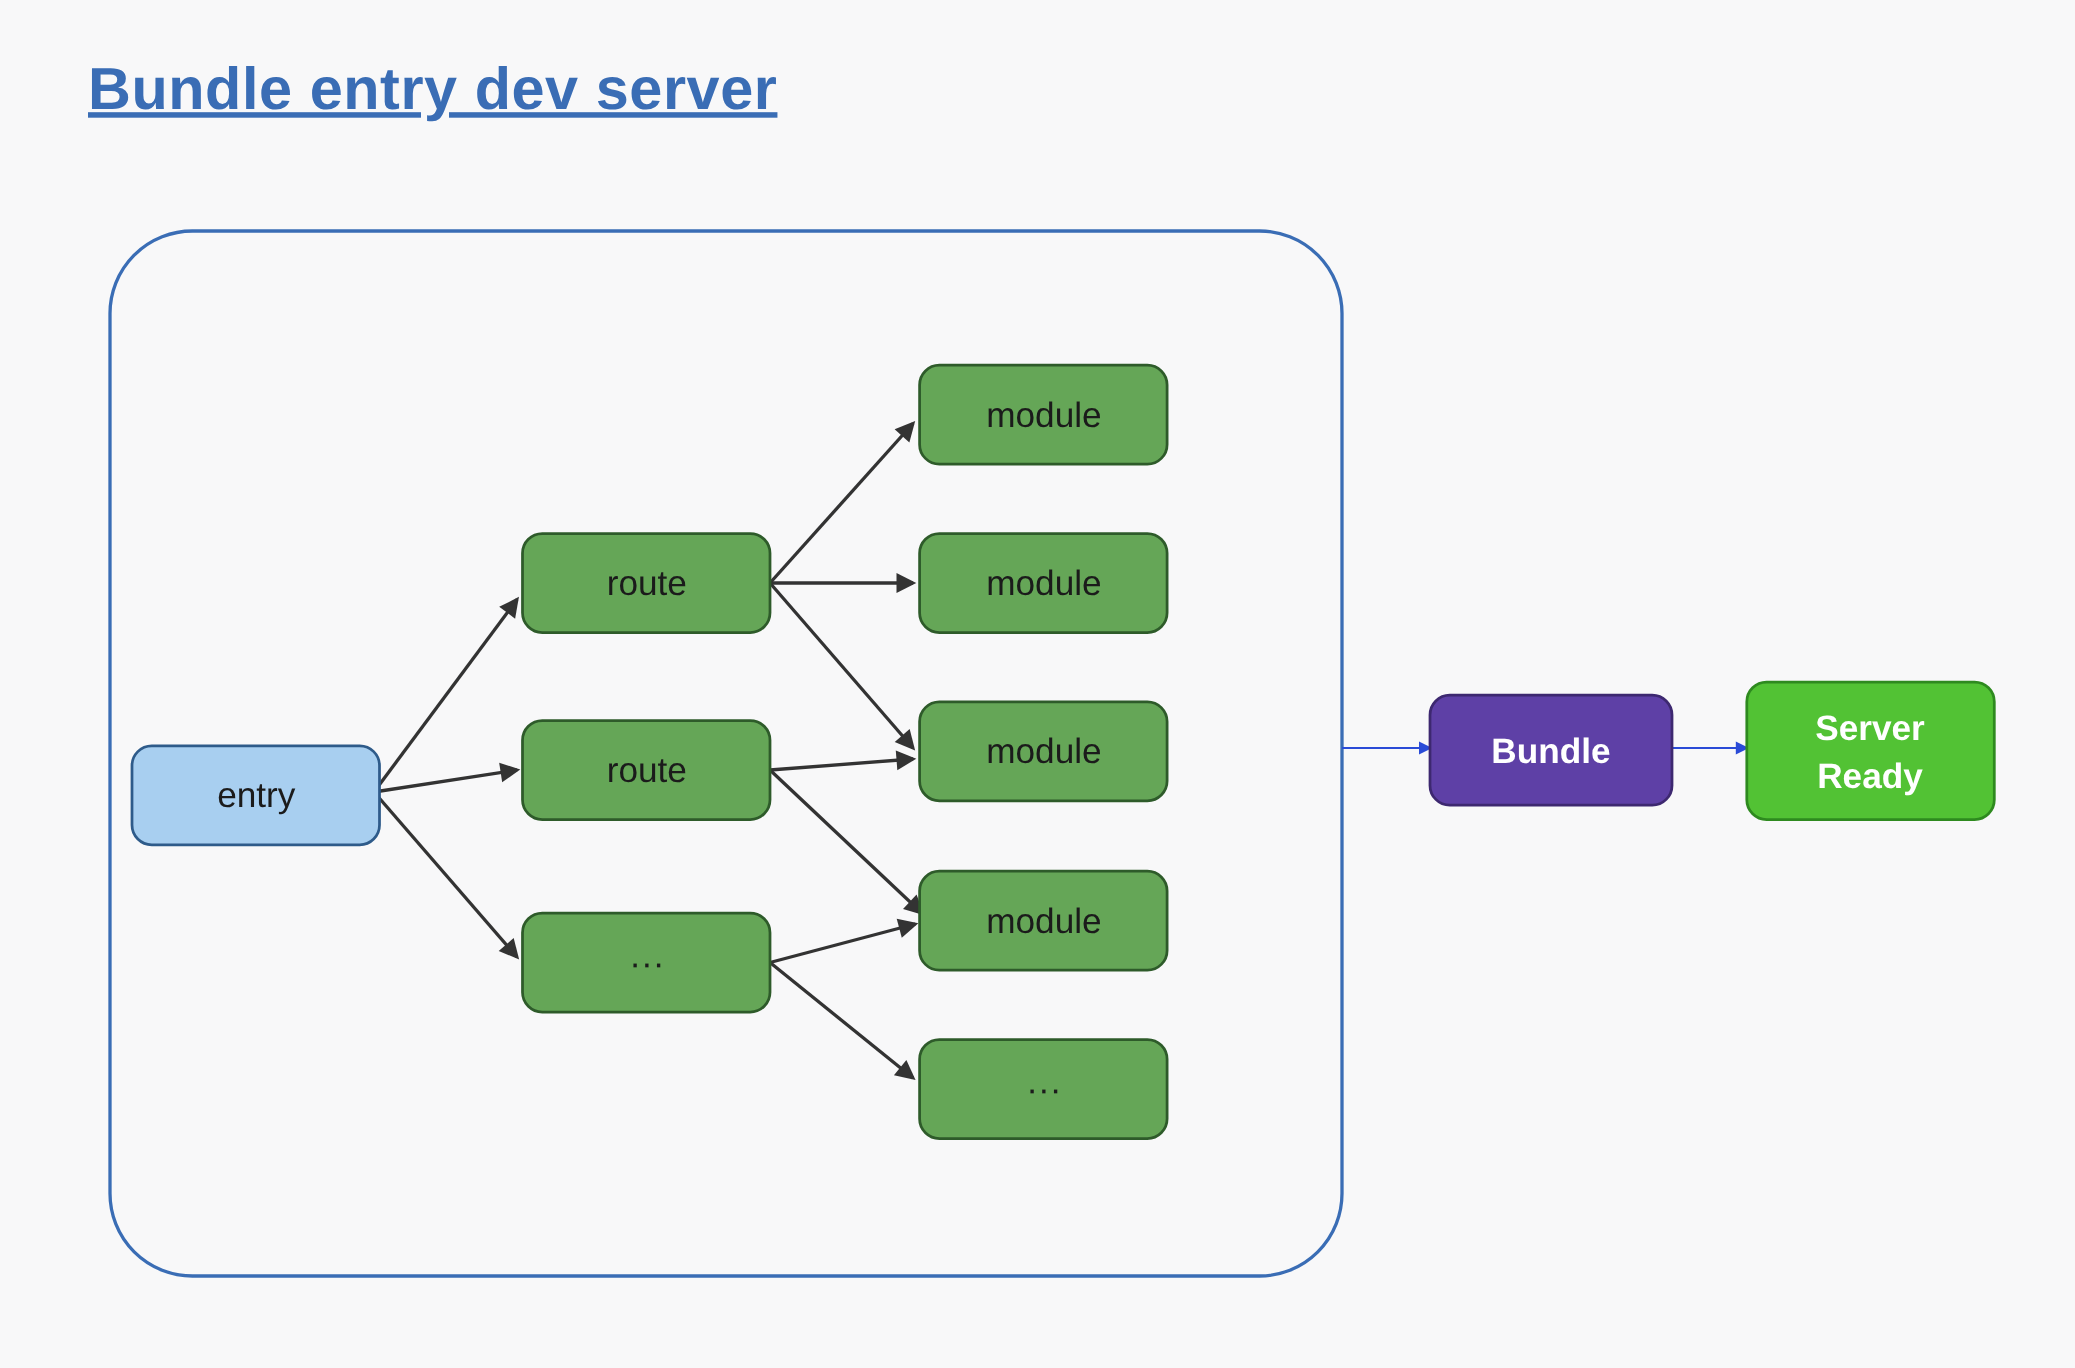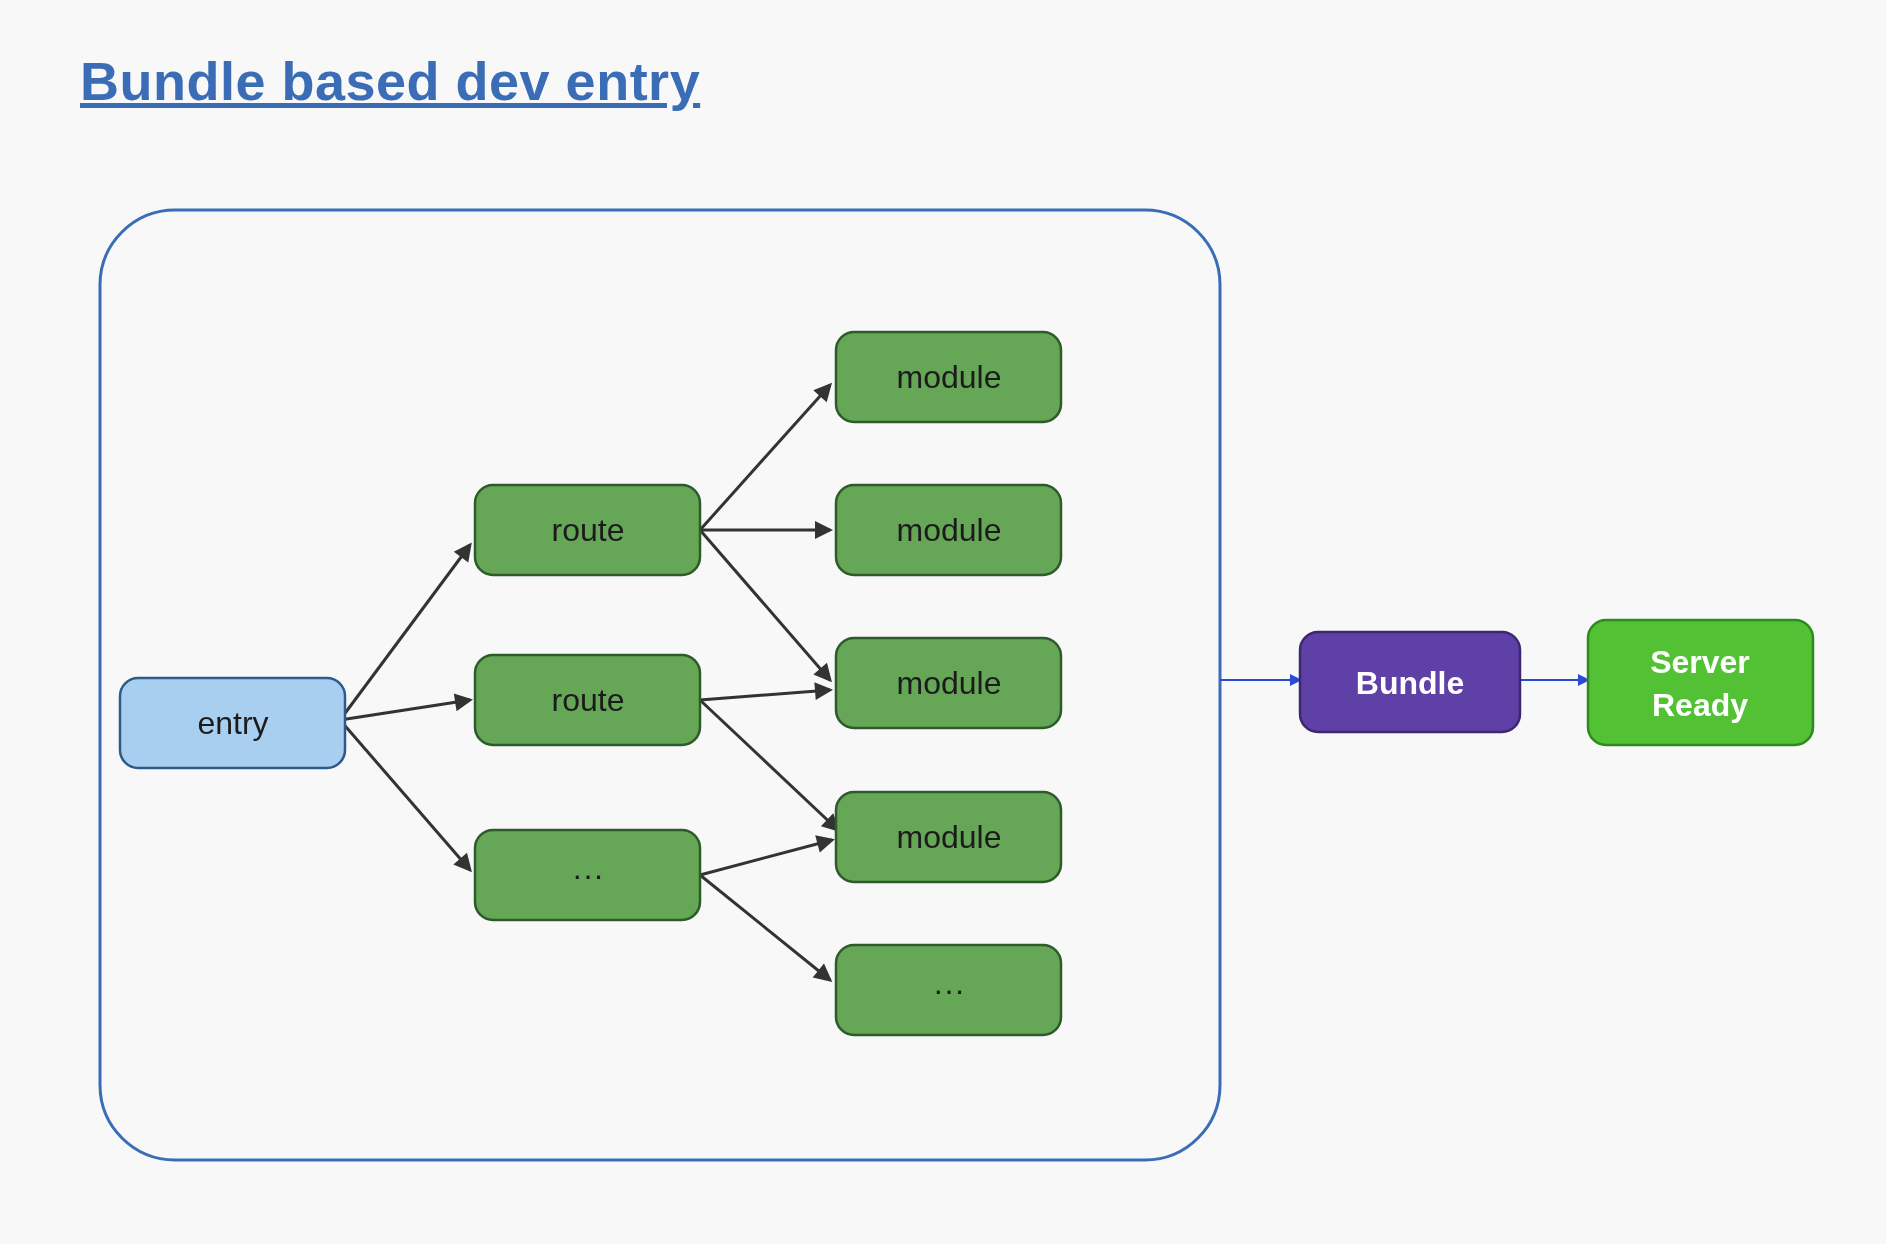--- a/index.html
+++ b/index.html
@@ -77,21 +77,21 @@
     stroke: #2a4bd7;
     stroke-width: 2;
     marker-end: url(#arrow-blue);
   }
 </style>
 </head>
 <body>
 
 <div class="canvas">
 
-  <div class="title">Bundle based dev entry</div>
+  <div class="title">Bundle entry dev server</div>
 
   <svg class="diagram">
     <defs>
       <marker id="arrow-black" viewBox="0 0 14 14" refX="11" refY="7" markerWidth="7" markerHeight="7" orient="auto-start-reverse">
         <path d="M1,1 L13,7 L1,13 Z" fill="#333"></path>
       </marker>
       <marker id="arrow-blue" viewBox="0 0 14 14" refX="11" refY="7" markerWidth="7" markerHeight="7" orient="auto-start-reverse">
         <path d="M1,1 L13,7 L1,13 Z" fill="#2a4bd7"></path>
       </marker>
     </defs>

